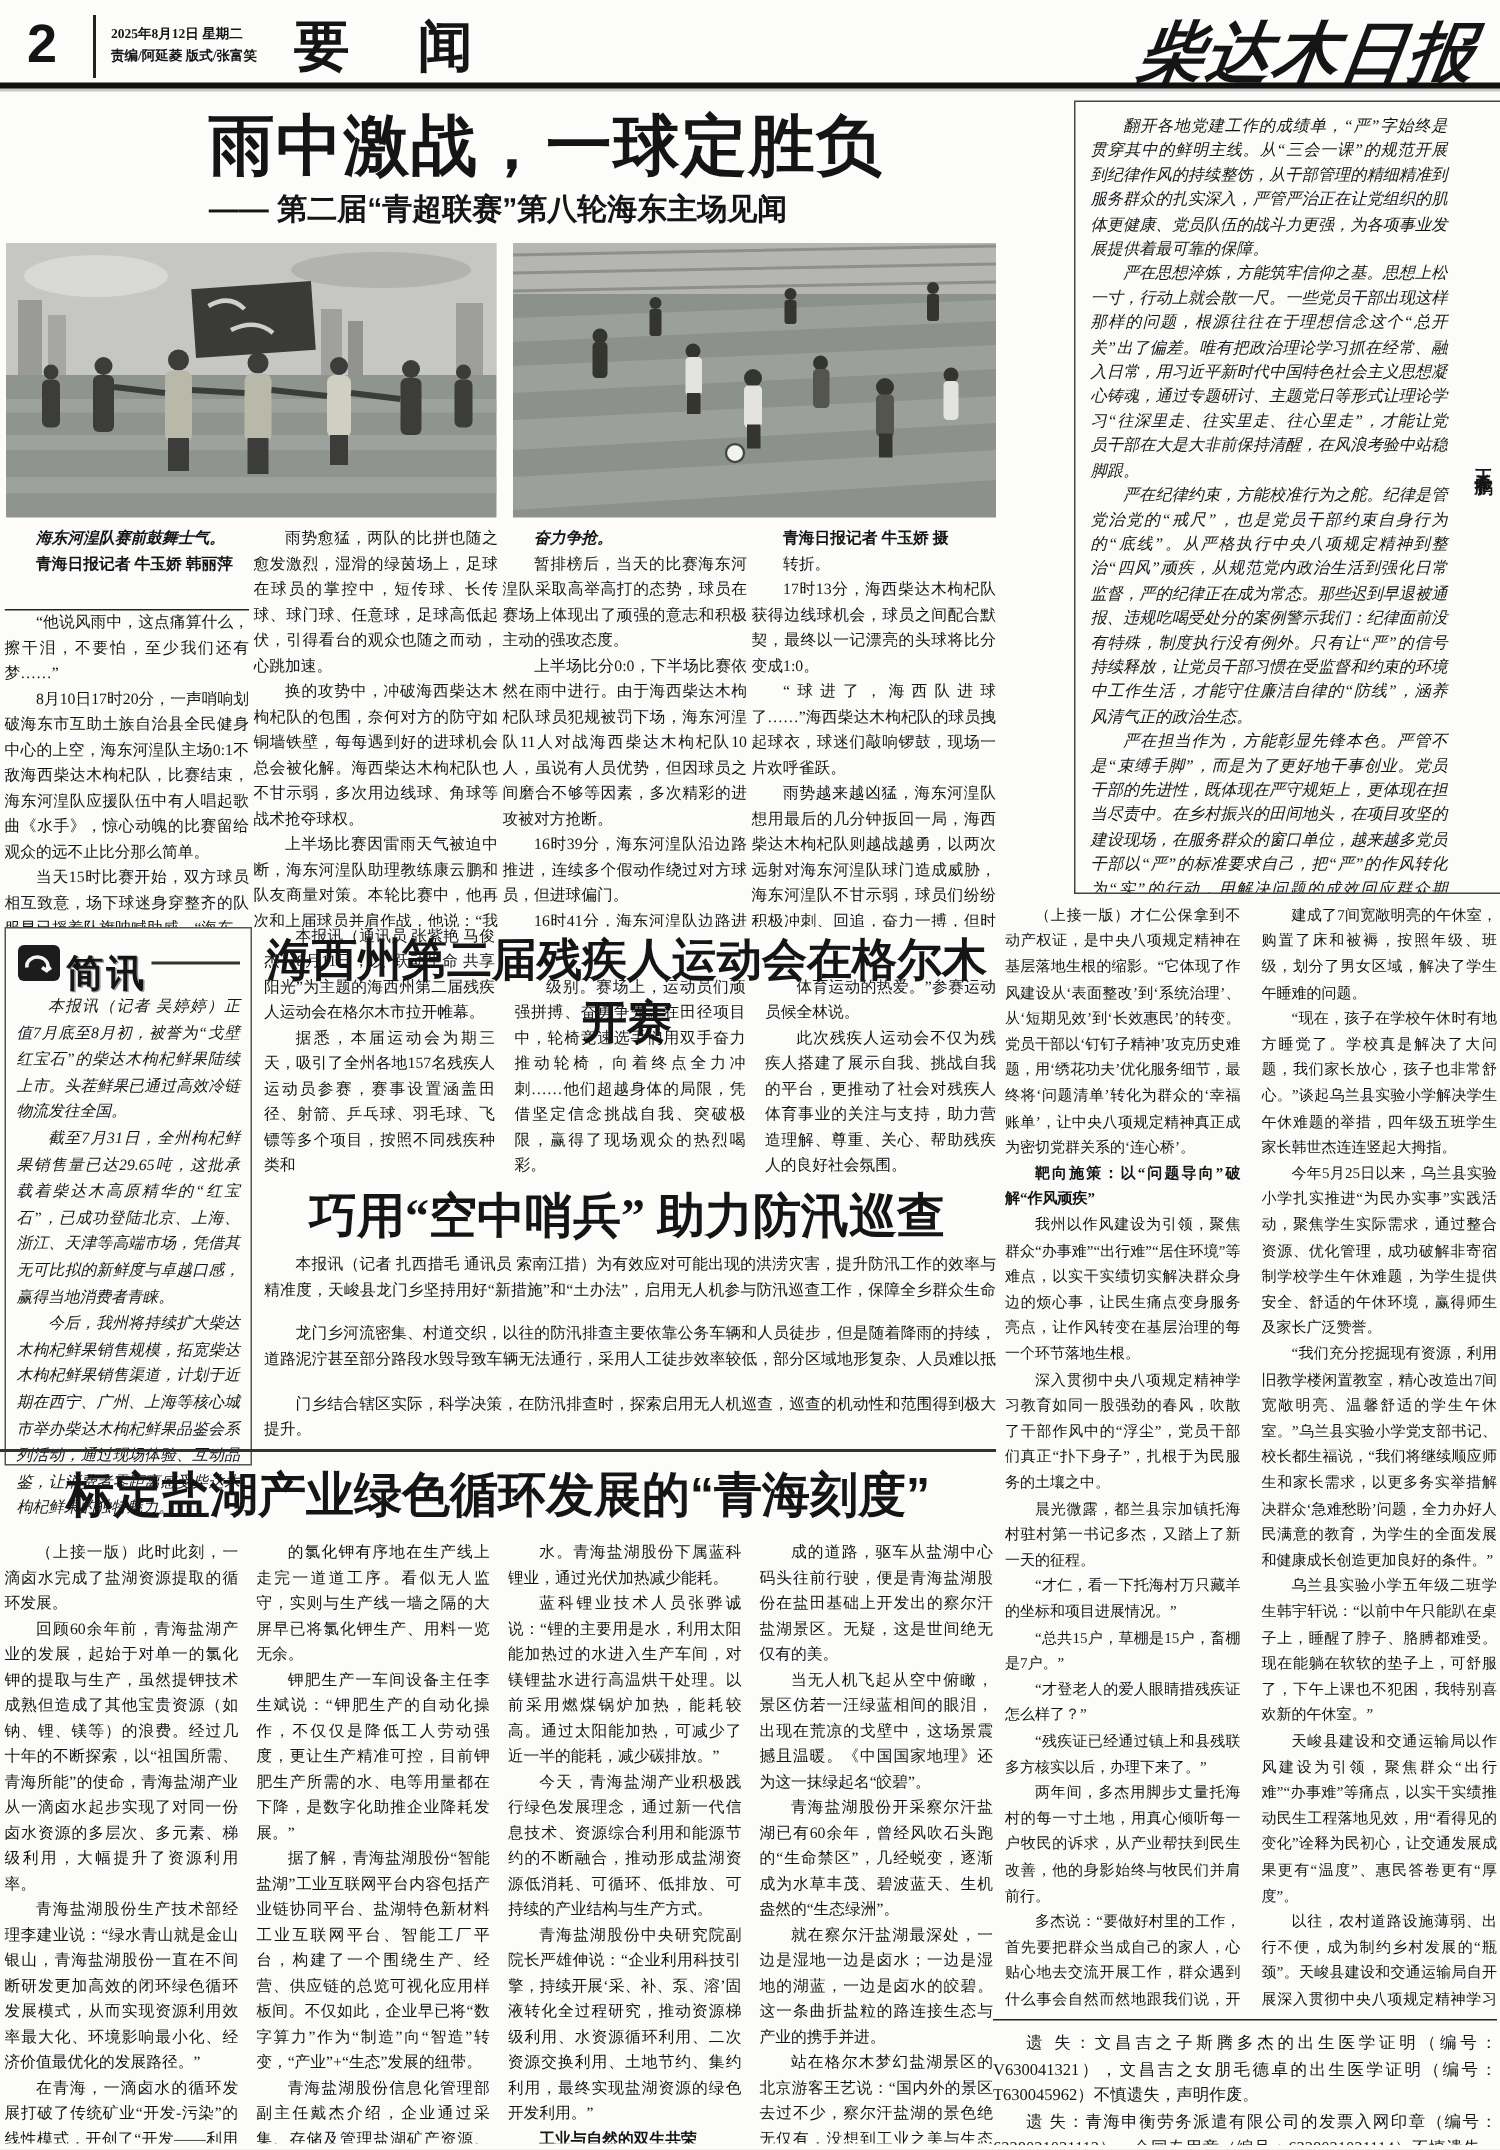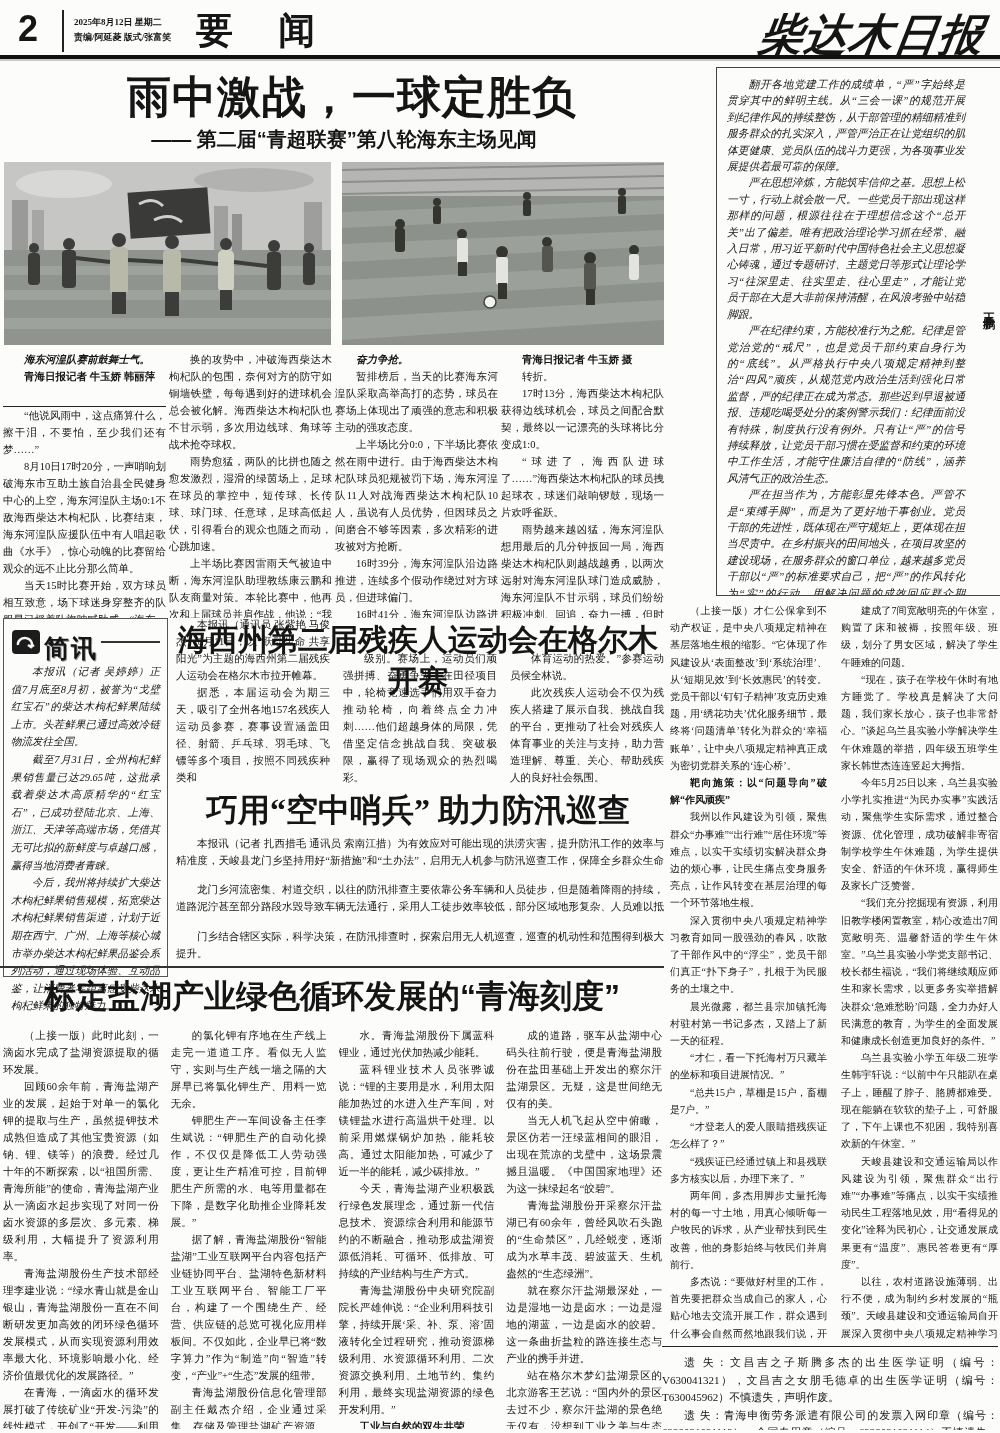--- a/index.html
+++ b/index.html
@@ -13,23 +13,23 @@
         font-family:"Liberation Sans",sans-serif;}
   .hdr-div{position:absolute;left:46px;top:4px;width:2px;height:42px;background:#222;}
   .hdr-meta{position:absolute;left:58px;top:9px;font-size:9px;line-height:15px;font-weight:bold;}
   .sec-title{position:absolute;left:180px;top:0;font-size:37px;font-weight:bold;letter-spacing:18px;}
   .masthead{position:absolute;right:0;top:0;font-size:44px;font-weight:bold;font-style:italic;
             transform:skewX(-8deg);letter-spacing:1px;}
   .hdr-rule{position:absolute;left:0;top:55px;width:1000px;height:4px;background:#101010;
             box-shadow:0 2px 0 #c9c9c5;}
 
   
-  .match-hl{position:absolute;left:0;top:68px;width:664px;margin:0;text-align:center;
+  .match-hl{position:absolute;left:12px;top:68px;width:664px;margin:0;text-align:center;
             font-size:44px;font-weight:bold;letter-spacing:1px;padding-left:20px;}
-  .match-sub{position:absolute;left:12px;top:126px;width:664px;margin:0;text-align:center;
+  .match-sub{position:absolute;left:0;top:126px;width:664px;margin:0;text-align:center;
              font-size:20px;font-weight:bold;font-family:"Liberation Sans",sans-serif;}
   .photo{position:absolute;top:162px;height:183px;background:#bbb;}
   .photo svg{display:block;}
   .photo-l{left:4px;width:327px;}
   .photo-r{left:342px;width:322px;}
   .match-cols{position:absolute;left:3px;top:351px;width:661px;height:267px;display:flex;gap:3px;}
   .col{flex:1;overflow:hidden;}
   .cap{font-style:italic;font-weight:bold;}
   .byline{font-weight:bold;text-indent:0;border-bottom:1.5px solid #222;
           padding-bottom:21px;margin-bottom:5px;}
@@ -182,22 +182,22 @@
     <div class="col">
       <p class="cap">海东河湟队赛前鼓舞士气。</p>
       <p class="byline">青海日报记者 牛玉娇 韩丽萍</p>
       <div>
           <p>“他说风雨中，这点痛算什么，擦干泪，不要怕，至少我们还有梦……”</p>
           <p>8月10日17时20分，一声哨响划破海东市互助土族自治县全民健身中心的上空，海东河湟队主场0:1不敌海西柴达木枸杞队，比赛结束，海东河湟队应援队伍中有人唱起歌曲《水手》，惊心动魄的比赛留给观众的远不止比分那么简单。</p>
           <p>当天15时比赛开始，双方球员相互致意，场下球迷身穿整齐的队服早已摇着队旗呐喊助威。“海东，加油”“海西，加油”，球员热完身开始入场，晴空转阴，突然下起了小雨，这显然给比赛增加了更多不确定性。</p>
         </div>
     </div>
     <div class="col">
+        <p>雨势愈猛，两队的比拼也随之愈发激烈，湿滑的绿茵场上，足球在球员的掌控中，短传球、长传球、球门球、任意球，足球高低起伏，引得看台的观众也随之而动，心跳加速。</p>
         <p>换的攻势中，冲破海西柴达木枸杞队的包围，奈何对方的防守如铜墙铁壁，每每遇到好的进球机会总会被化解。海西柴达木枸杞队也不甘示弱，多次用边线球、角球等战术抢夺球权。</p>
-        <p>雨势愈猛，两队的比拼也随之愈发激烈，湿滑的绿茵场上，足球在球员的掌控中，短传球、长传球、球门球、任意球，足球高低起伏，引得看台的观众也随之而动，心跳加速。</p>
         <p>上半场比赛因雷雨天气被迫中断，海东河湟队助理教练康云鹏和队友商量对策。本轮比赛中，他再次和上届球员并肩作战，他说：“我们根据前几轮比赛情况对人员和技战术作了调整，比赛前期也进行了集训，希望通过磨合，提升海东河湟队的积分。”</p>
       </div>
     <div class="col">
       <p class="cap">奋力争抢。</p>
       <div>
           <p>暂排榜后，当天的比赛海东河湟队采取高举高打的态势，球员在赛场上体现出了顽强的意志和积极主动的强攻态度。</p>
           <p>上半场比分0:0，下半场比赛依然在雨中进行。由于海西柴达木枸杞队球员犯规被罚下场，海东河湟队11人对战海西柴达木枸杞队10人，虽说有人员优势，但因球员之间磨合不够等因素，多次精彩的进攻被对方抢断。</p>
           <p>16时39分，海东河湟队沿边路推进，连续多个假动作绕过对方球员，但进球偏门。</p>
           <p>16时41分，海东河湟队边路进攻，获得进球机会，但被对方抢断。</p>
         </div>

